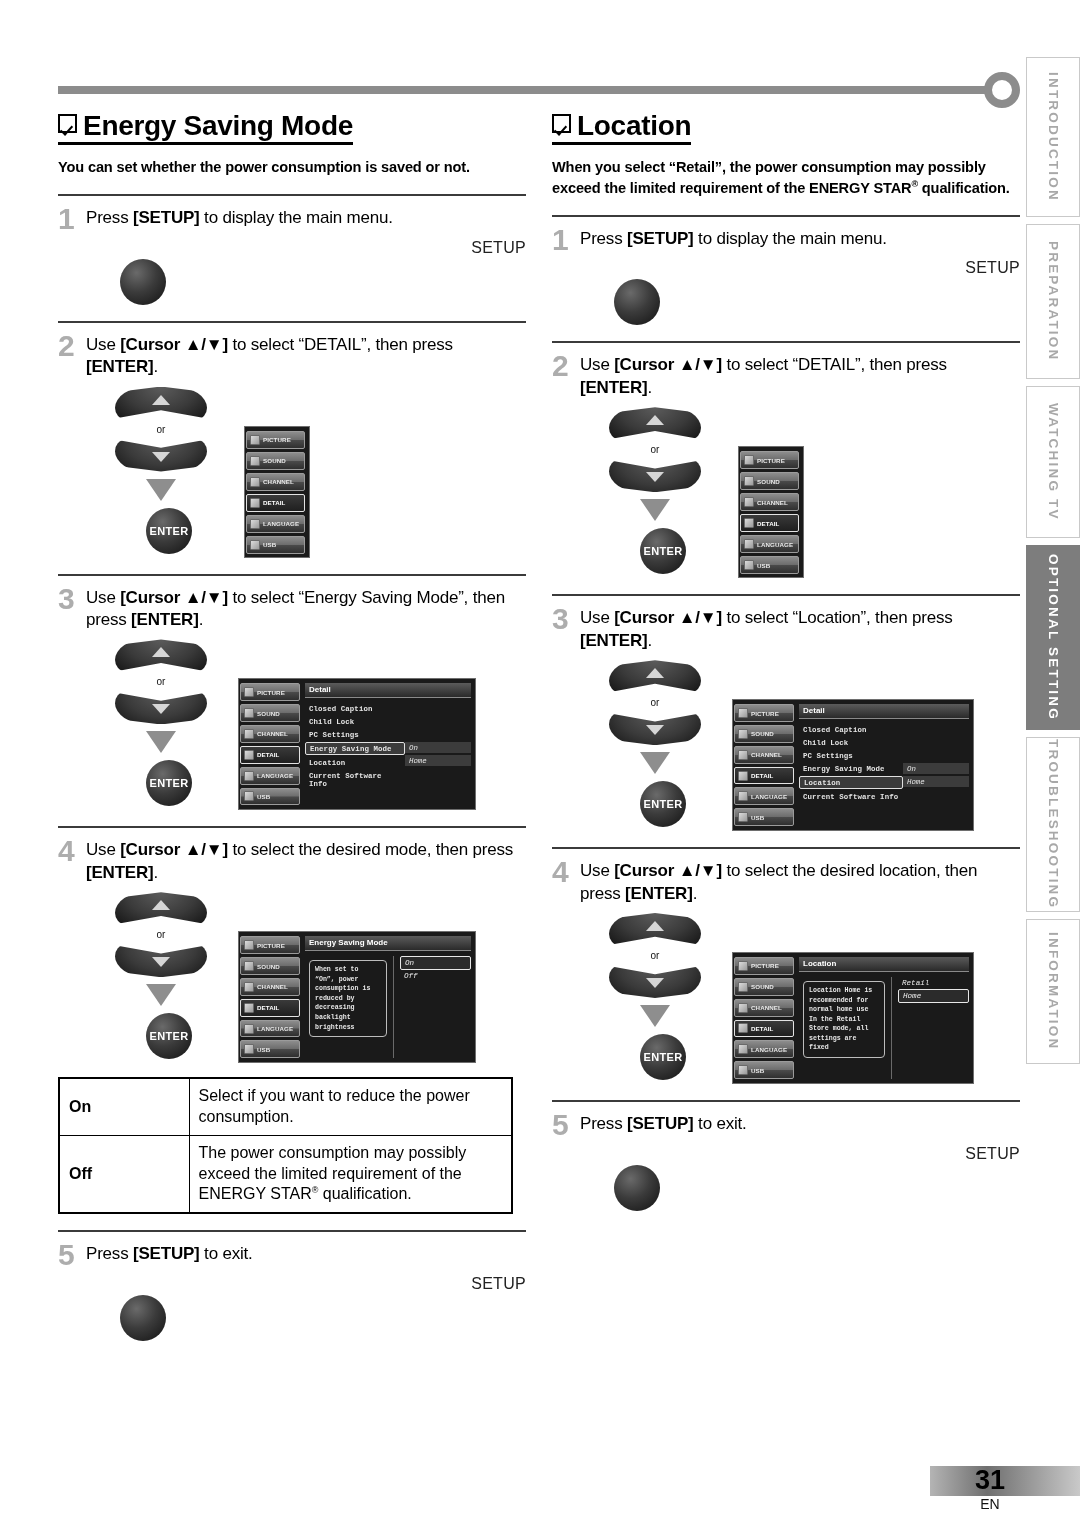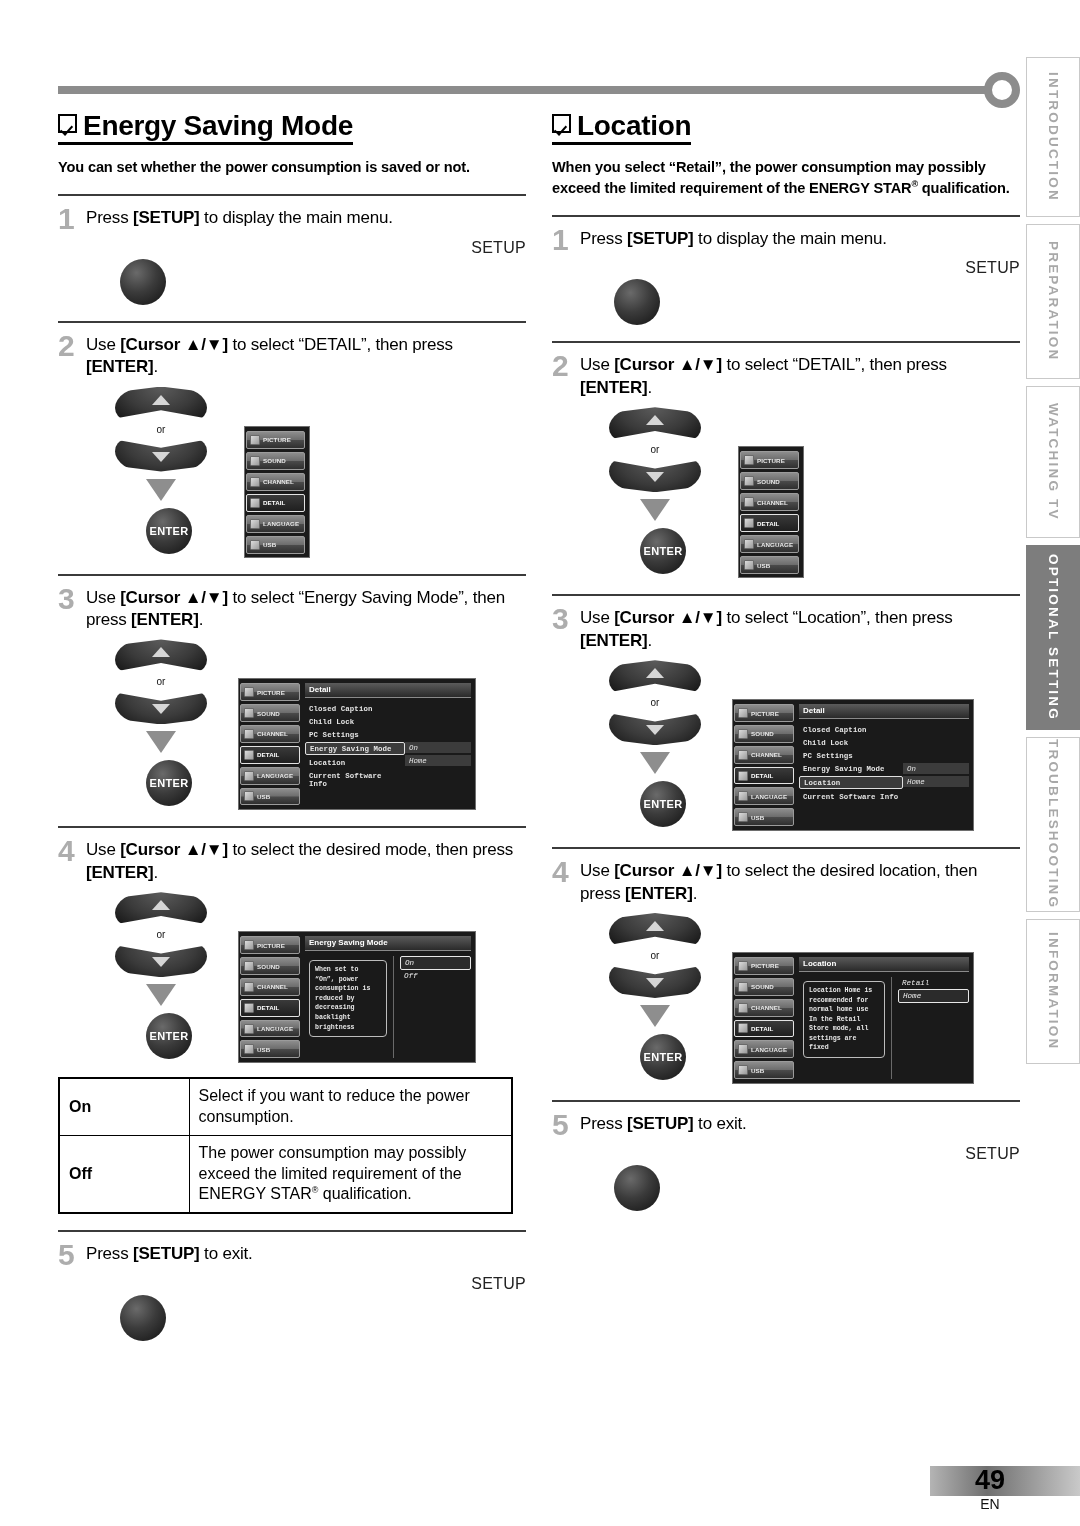--- a/index.html
+++ b/index.html
@@ -663,16 +663,16 @@
         <div class="step-text">Press <b>[SETUP]</b> to exit.</div>
       </div>
       <div class="btn-art">
         <div class="setup-lbl">SETUP</div>
         <div class="knob"></div>
       </div>
     </div>
   </div>
 
   <div class="pg-bar"></div>
-  <div class="pg-no">49</div>
+  <div class="pg-no">31</div>
   <div class="pg-en">EN</div>
 
 </div>
 
 </body></html>

